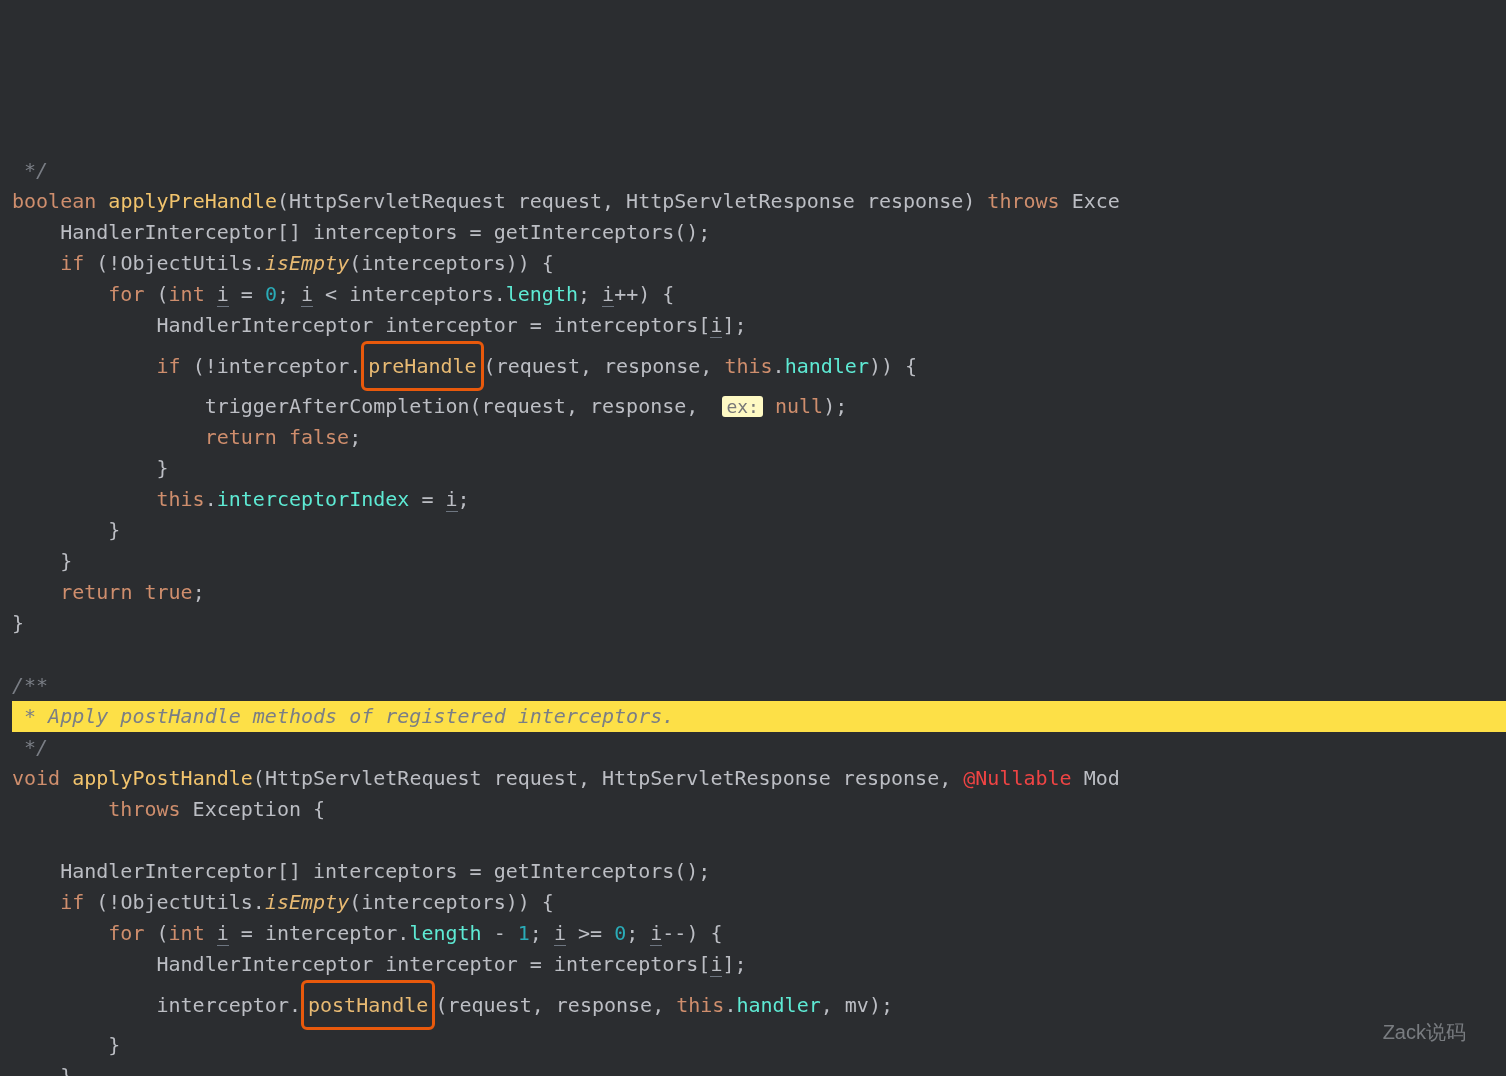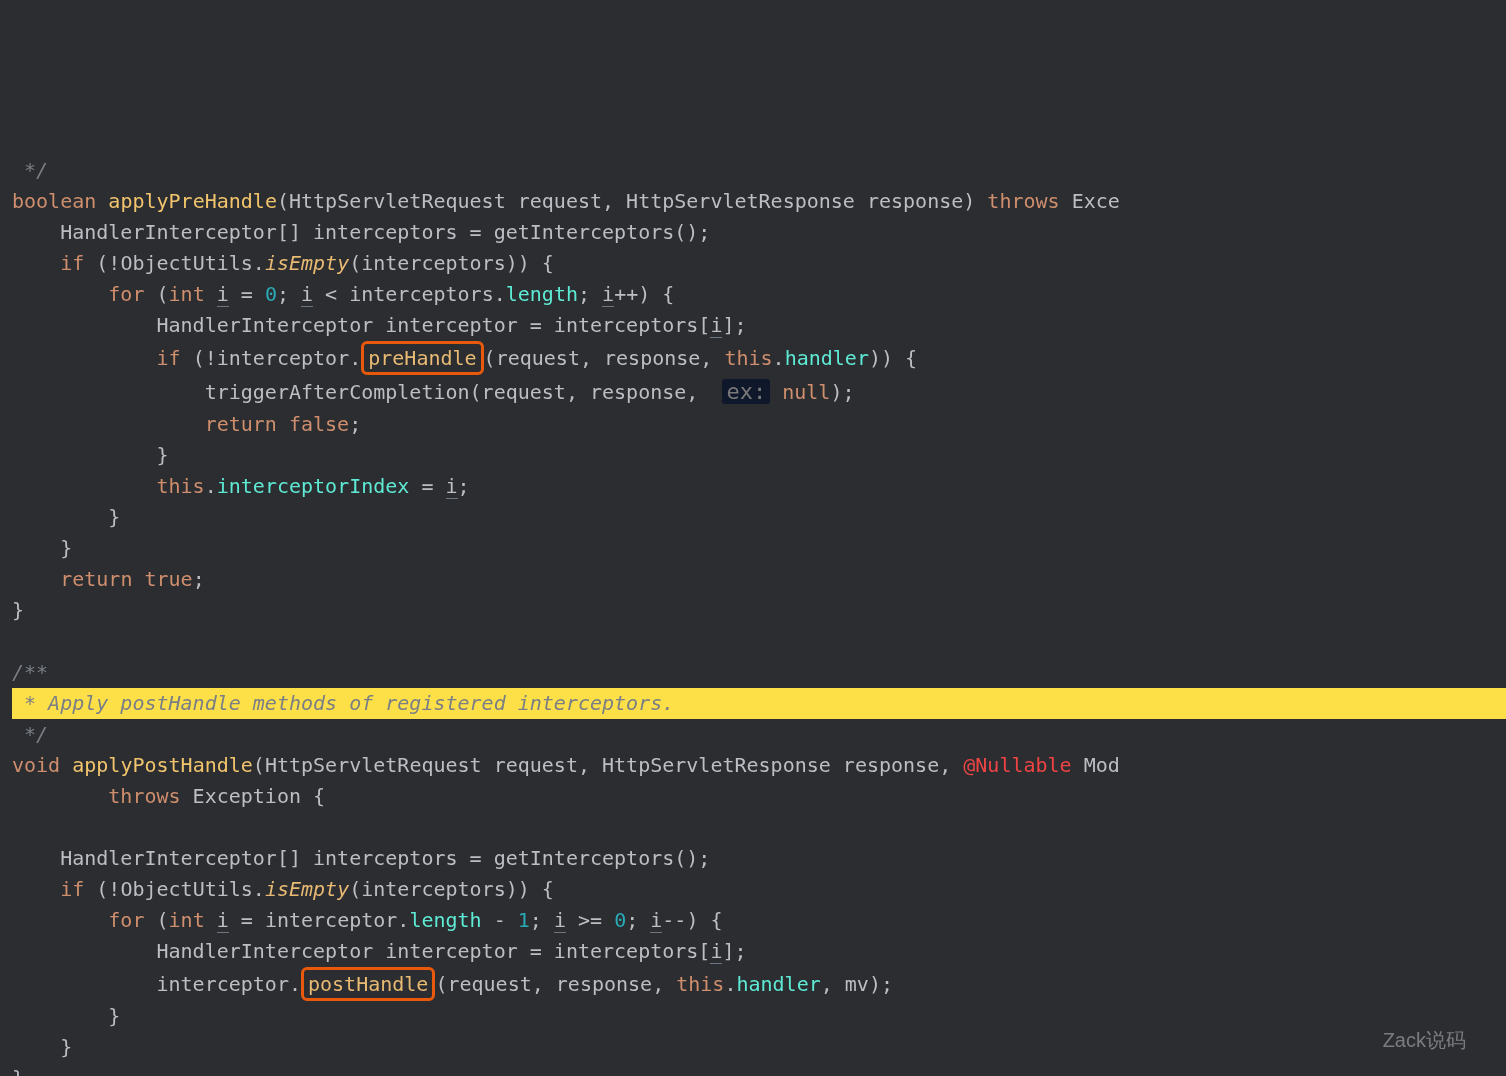--- a/index.html
+++ b/index.html
@@ -16,38 +16,38 @@
     position: relative;
     white-space: pre;
   }
   .kw { color: #cf8e6d; }
   .method-decl { color: #f2c46d; }
   .method-call { color: #e8ba73; }
   .method-call-i { color: #e8ba73; font-style: italic; }
   .num { color: #2aacb8; }
   .field { color: #5eead4; }
   .comment { color: #7a7e85; font-style: italic; }
-  .param-hint { color: #787878; background: #0f172a; border-radius: 3px; padding: 0 4px; font-style: normal; font-size: 22px; }
+  .param-hint { color: #787878; background: #fef9c3; border-radius: 3px; padding: 0 4px; font-style: normal; font-size: 18px; }
   .underline { border-bottom: 1px solid #6e7681; }
   .boxed {
     border: 3px solid #e8590c;
     border-radius: 6px;
-    padding: 2px 4px;
+    padding: 10px 4px;
     display: inline-block;
     line-height: 1.2;
   }
   .annot { color: #ef4444; }
   .current-line {
     display: inline-block;
     background: #fde047;
     width: 100%;
   }
   .watermark {
     position: absolute;
-    bottom: 20px;
+    bottom: 28px;
     right: 40px;
     color: #9a9ea3;
     font-size: 20px;
     font-family: sans-serif;
     opacity: 0.7;
   }
   .code-area { padding-top: 0; }
 </style>
 </head>
 <body>

